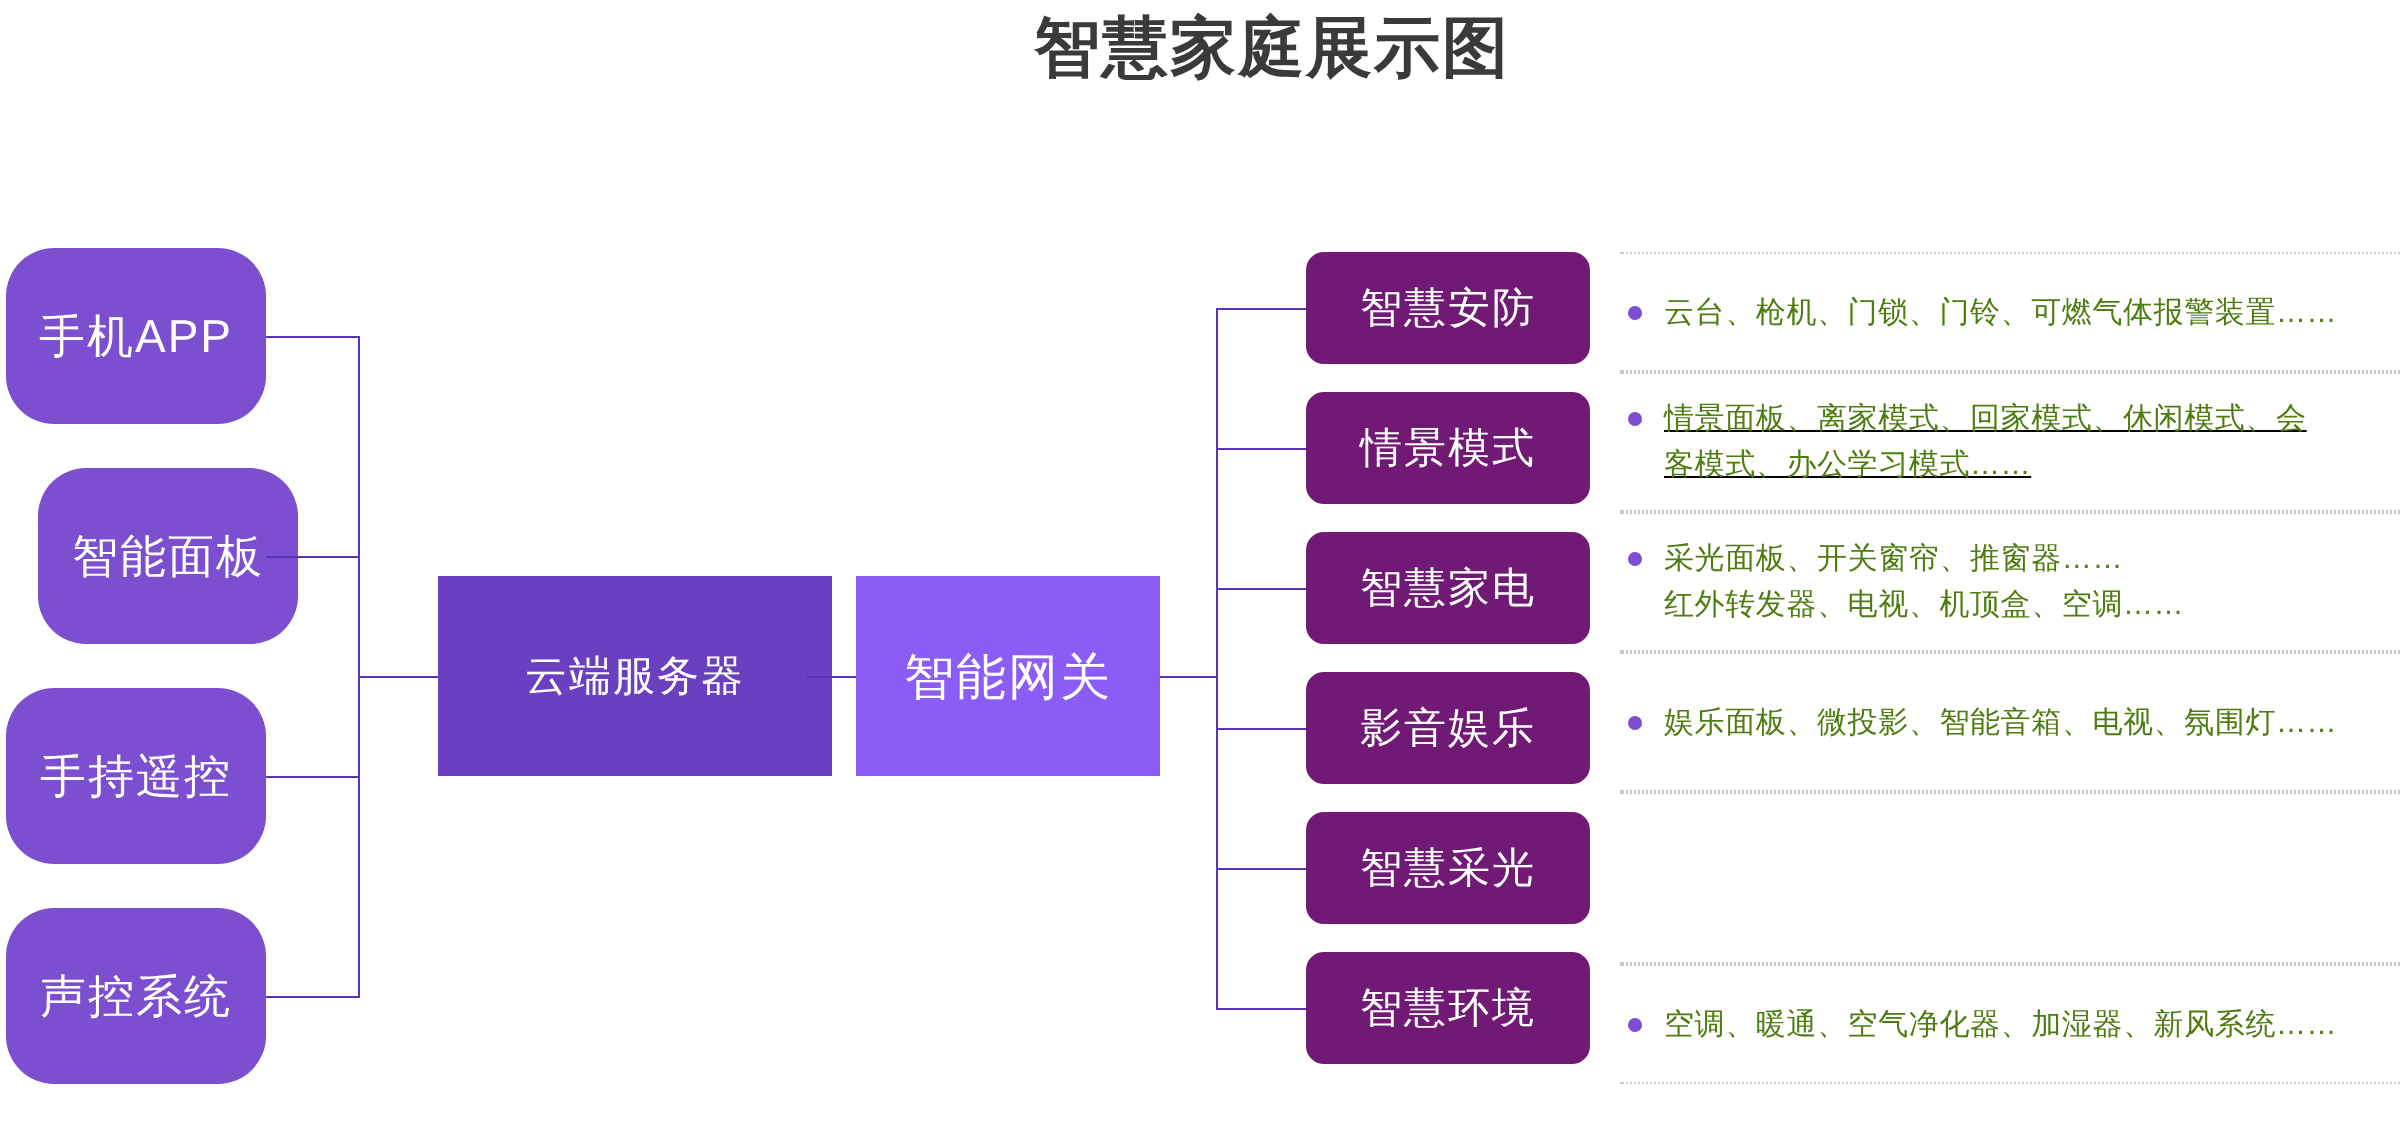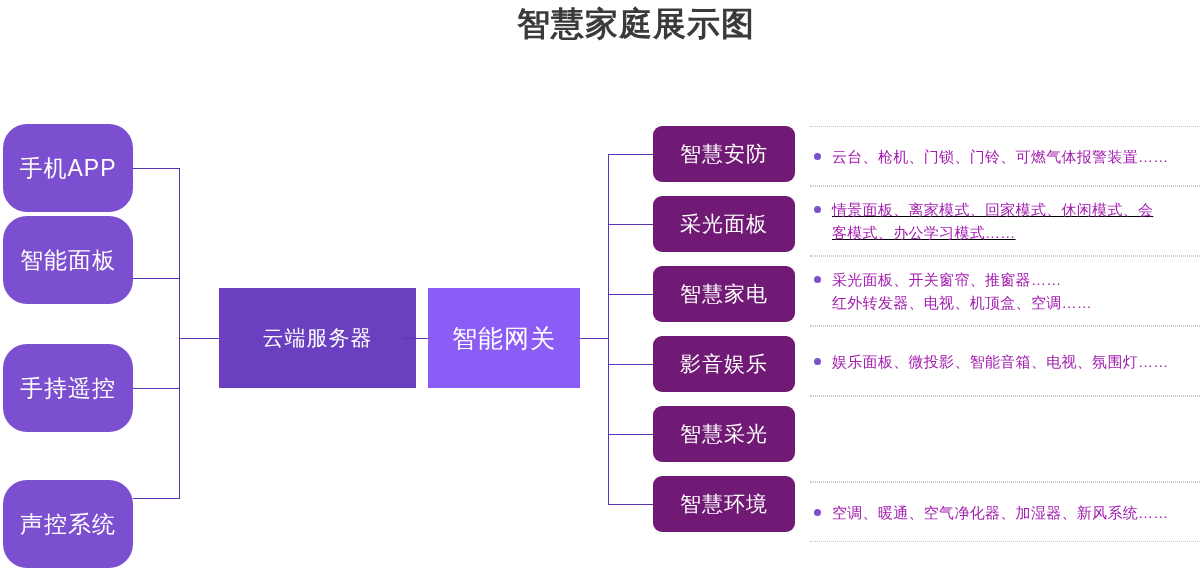--- a/index.html
+++ b/index.html
@@ -117,42 +117,42 @@
     width: 7px;
     height: 7px;
     border-radius: 50%;
     background: #7B4FCF;
     flex: 0 0 auto;
     margin-top: 8px;
     margin-right: 11px;
   }
   .desc-text {
     font-size: 15px;
-    color: #a21caf;
+    color: #4d7c0f;
     line-height: 23px;
     letter-spacing: 0.3px;
   }
 </style>
 </head>
 <body>
 
 <div id="canvas">
 
   <div class="page-title">智慧家庭展示图</div>
 
   <div class="node node-left" style="top:124px;">
     <span>手机APP</span>
   </div>
-  <div class="node node-left" style="top:216px;">
+  <div class="node node-left" style="top:234px;margin-left:16px;">
     <span>智能面板</span>
   </div>
   <div class="node node-left" style="top:344px;">
     <span>手持遥控</span>
   </div>
-  <div class="node node-left" style="top:480px;text-align:right;">
+  <div class="node node-left" style="top:454px;text-align:right;">
     <span>声控系统</span>
   </div>
 
   <div class="line line-h" style="left:133px; top:168px; width:46px;"></div>
   <div class="line line-h" style="left:133px; top:278px; width:46px;"></div>
   <div class="line line-h" style="left:133px; top:388px; width:46px;"></div>
   <div class="line line-h" style="left:133px; top:498px; width:46px;"></div>
 
   <div class="line line-v" style="left:179px; top:168px; height:331px;"></div>
 
@@ -174,21 +174,21 @@
   <div class="line line-h" style="left:608px; top:224px; width:45px;"></div>
   <div class="line line-h" style="left:608px; top:294px; width:45px;"></div>
   <div class="line line-h" style="left:608px; top:364px; width:45px;"></div>
   <div class="line line-h" style="left:608px; top:434px; width:45px;"></div>
   <div class="line line-h" style="left:608px; top:504px; width:45px;"></div>
 
   <div class="node node-right" style="top:126px;">
     <span>智慧安防</span>
   </div>
   <div class="node node-right" style="top:196px;">
-    <span>采光面板</span>
+    <span>情景模式</span>
   </div>
   <div class="node node-right" style="top:266px;">
     <span>智慧家电</span>
   </div>
   <div class="node node-right" style="top:336px;">
     <span>影音娱乐</span>
   </div>
   <div class="node node-right" style="top:476px;">
     <span>智慧环境</span>
   </div>

